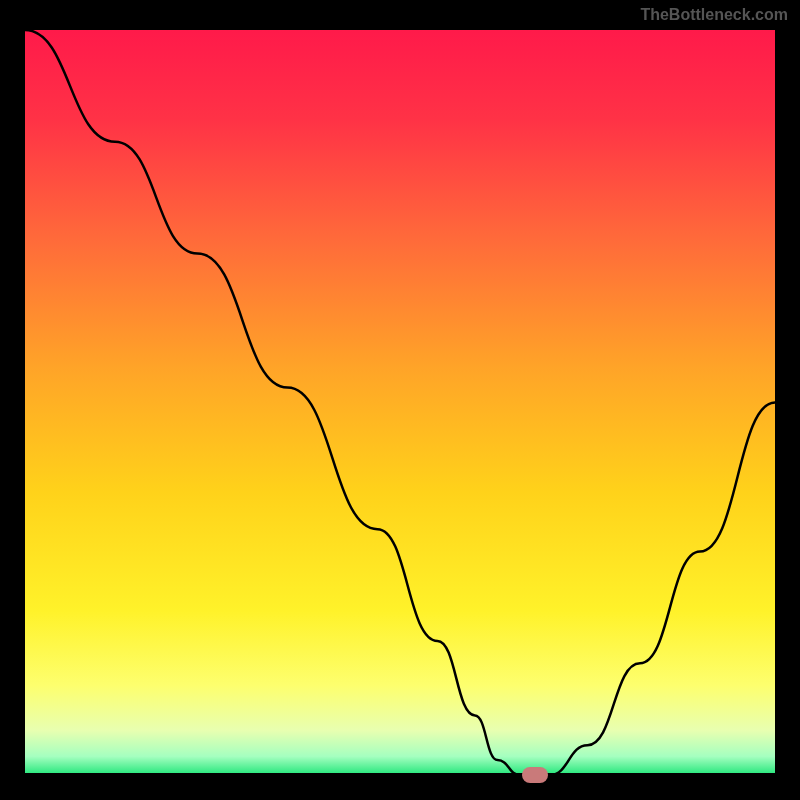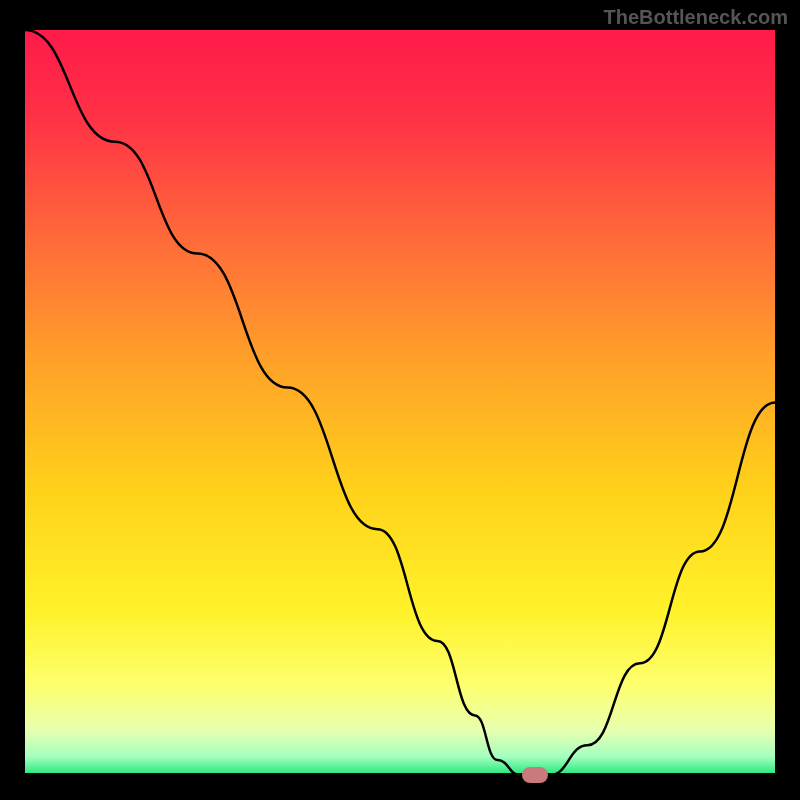--- a/index.html
+++ b/index.html
@@ -15,21 +15,21 @@
     width: 800px;
     height: 800px;
     position: relative;
     background: #000;
   }
   .watermark {
     position: absolute;
     top: 6px;
     right: 12px;
     color: #555;
-    font-size: 20px;
+    font-size: 16px;
     font-weight: bold;
     z-index: 10;
   }
   .chart-area {
     position: absolute;
     left: 25px;
     top: 30px;
     width: 750px;
     height: 745px;
   }

